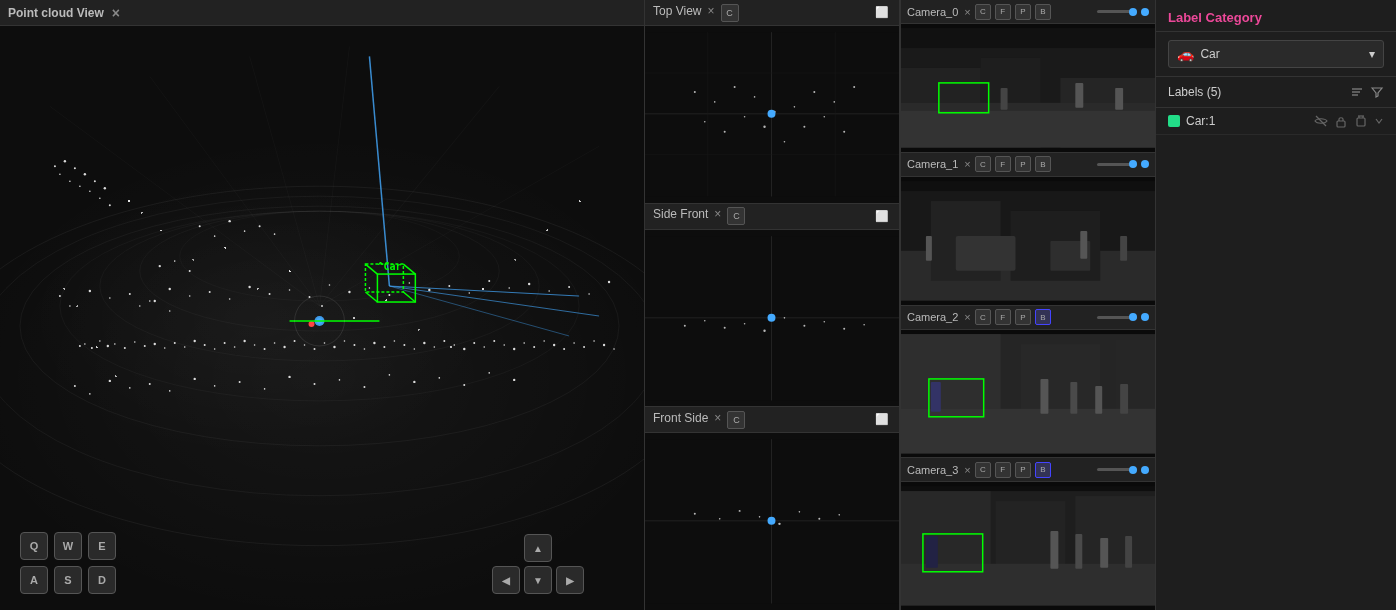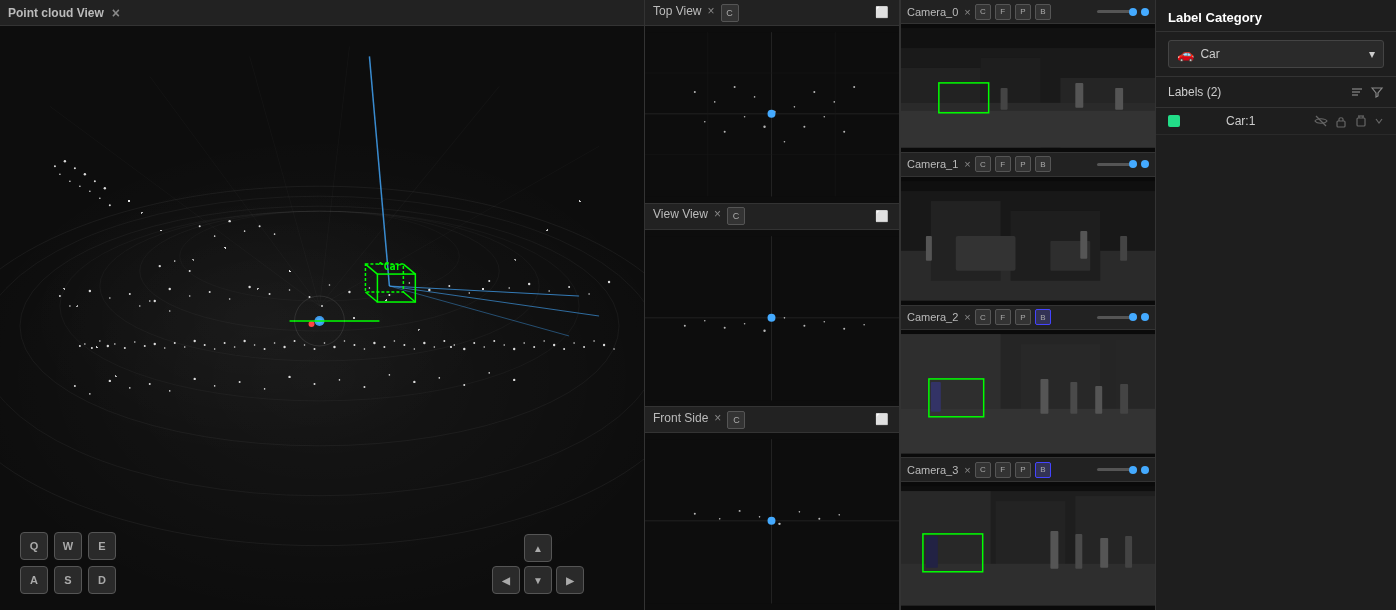--- a/index.html
+++ b/index.html
@@ -299,21 +299,21 @@
       background: #1e1e1e;
       border-left: 1px solid #333;
       flex-shrink: 0;
       display: flex;
       flex-direction: column;
     }
     .label-section-header {
       padding: 10px 12px 6px;
       font-size: 13px;
       font-weight: 600;
-      color: #ffffff;
+      color: #ec4899;
       border-bottom: 1px solid #333;
     }
     .label-category-row {
       padding: 8px 12px;
       border-bottom: 1px solid #333;
     }
     .label-category-select {
       width: 100%;
       height: 28px;
       background: #2a2a2a;
@@ -392,21 +392,20 @@
     .label-id-icons {
       display: flex;
       gap: 10px;
       align-items: center;
     }
     .label-row {
       display: flex;
       align-items: center;
       padding: 6px 12px;
       border-bottom: 1px solid #2a2a2a;
-      gap: 40px;
     }
     .label-color-box {
       width: 12px;
       height: 12px;
       background: #2d8;
       border-radius: 2px;
       margin-right: 6px;
       flex-shrink: 0;
     }
     .label-name {
@@ -684,21 +683,21 @@
           </g>
 
           <circle cx="127" cy="82" r="4" fill="#4af"></circle>
         </svg>
       </div>
     </div>
 
     <div class="view-panel">
       <div class="view-titlebar">
         <div class="view-titlebar-left">
-          <span>View View</span>
+          <span>Side Front</span>
           <span style="color:#888; cursor:pointer;">×</span>
           <div class="view-icon-btn">C</div>
         </div>
         <div class="view-maximize-btn">⬜</div>
       </div>
       <div class="view-content">
         <svg width="100%" height="100%" viewBox="0 0 255 165">
           <rect width="255" height="165" fill="#0d0d0d"></rect>
           <line x1="0" y1="82" x2="255" y2="82" stroke="#222" stroke-width="1"></line>
           <line x1="127" y1="0" x2="127" y2="165" stroke="#222" stroke-width="1"></line>
@@ -918,21 +917,21 @@
     <div class="label-category-select">
       <div class="label-category-select-left">
         <span class="car-icon">🚗</span>
         <span>Car</span>
       </div>
       <span>▾</span>
     </div>
   </div>
 
   <div class="labels-header-row">
-    <span class="labels-title">Labels (2)</span>
+    <span class="labels-title">Labels (5)</span>
     <div class="labels-icons">
       <button class="icon-btn-sm" title="Sort">
         <svg width="14" height="14" viewBox="0 0 14 14" fill="none">
           <line x1="2" y1="4" x2="12" y2="4" stroke="#888" stroke-width="1.2"></line>
           <line x1="2" y1="7" x2="10" y2="7" stroke="#888" stroke-width="1.2"></line>
           <line x1="2" y1="10" x2="8" y2="10" stroke="#888" stroke-width="1.2"></line>
         </svg>
       </button>
       <button class="icon-btn-sm" title="Filter">
         <svg width="14" height="14" viewBox="0 0 14 14" fill="none">

